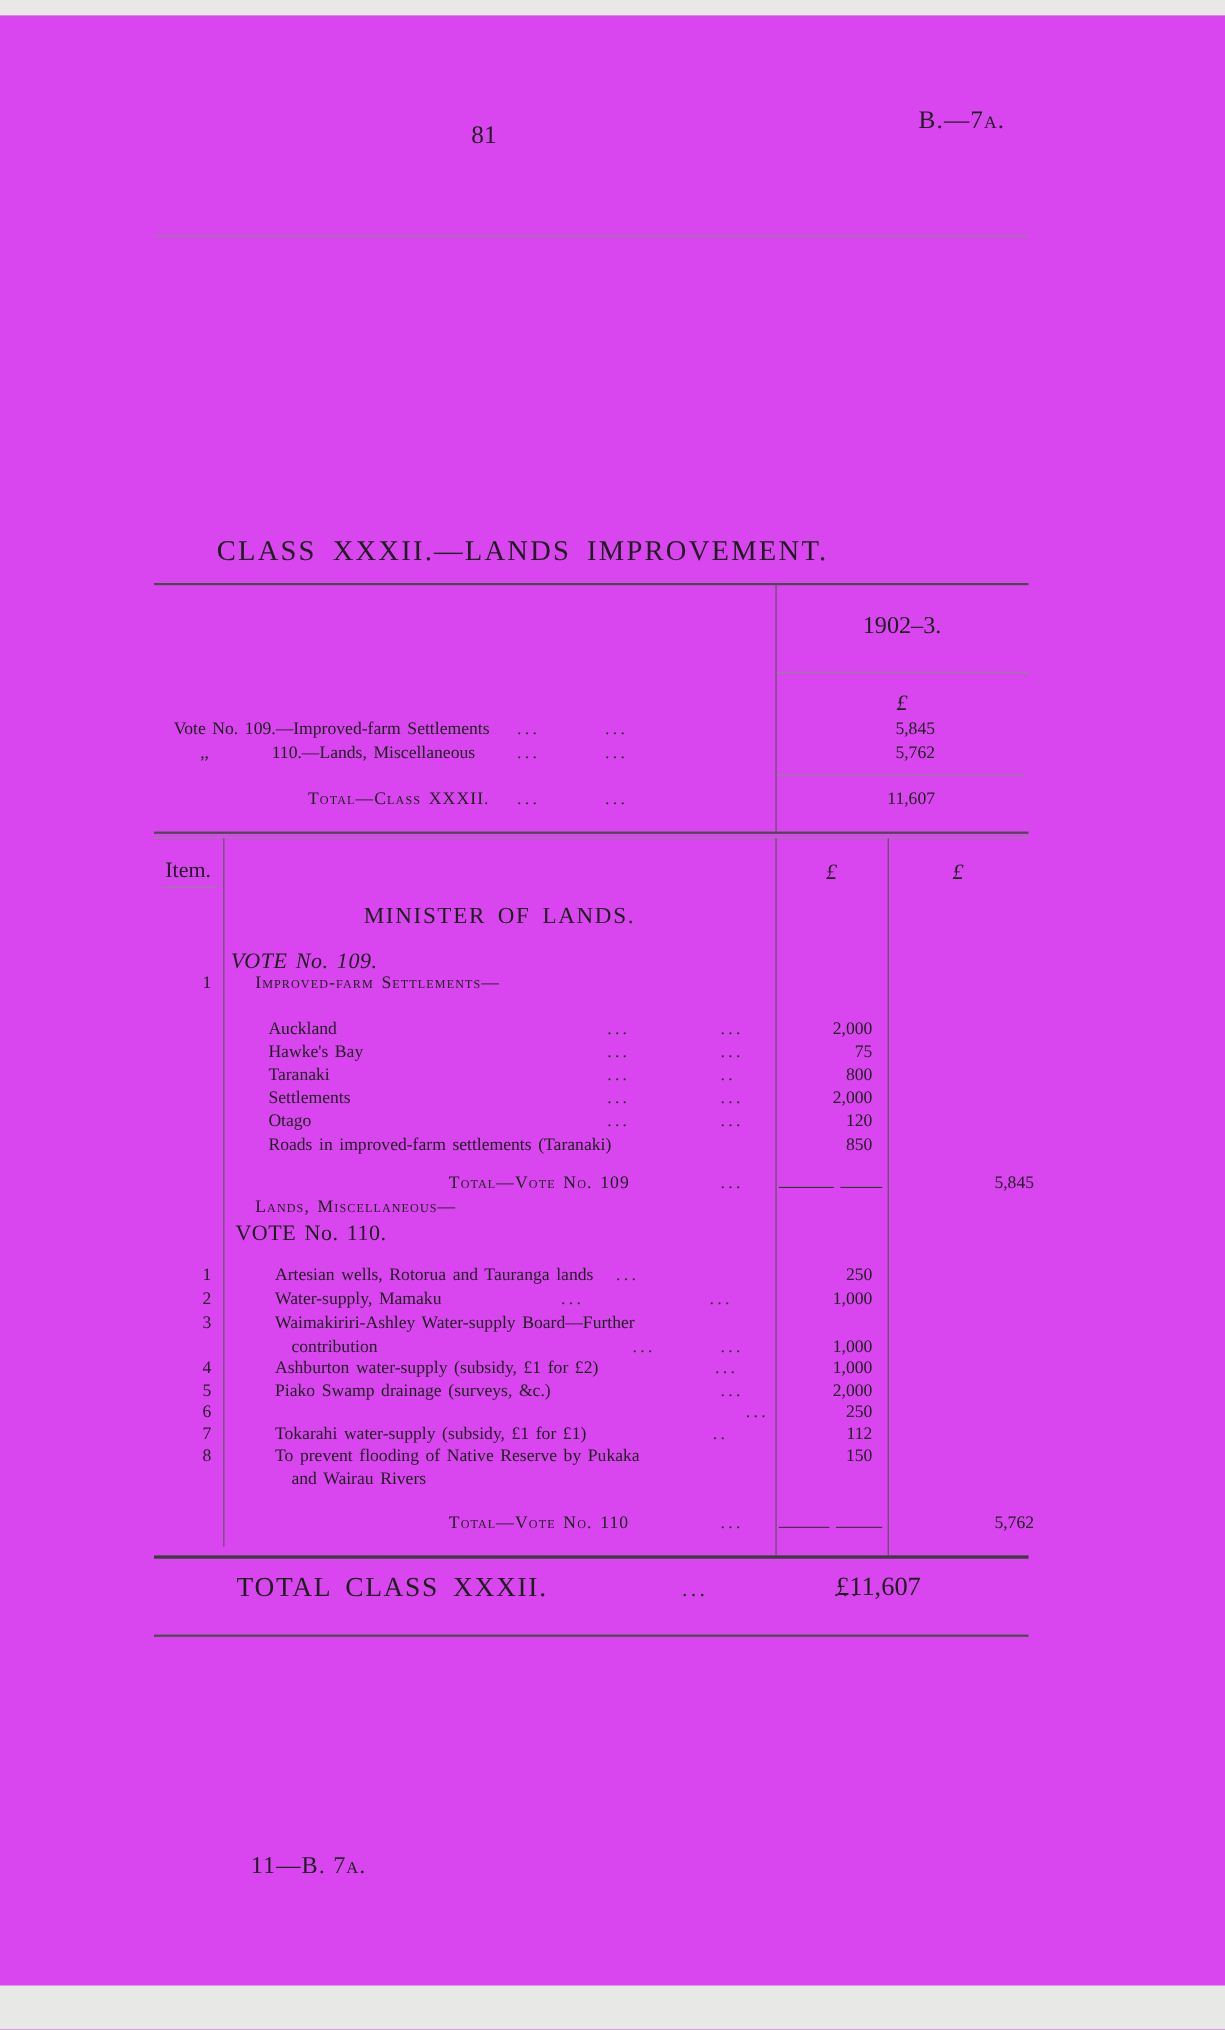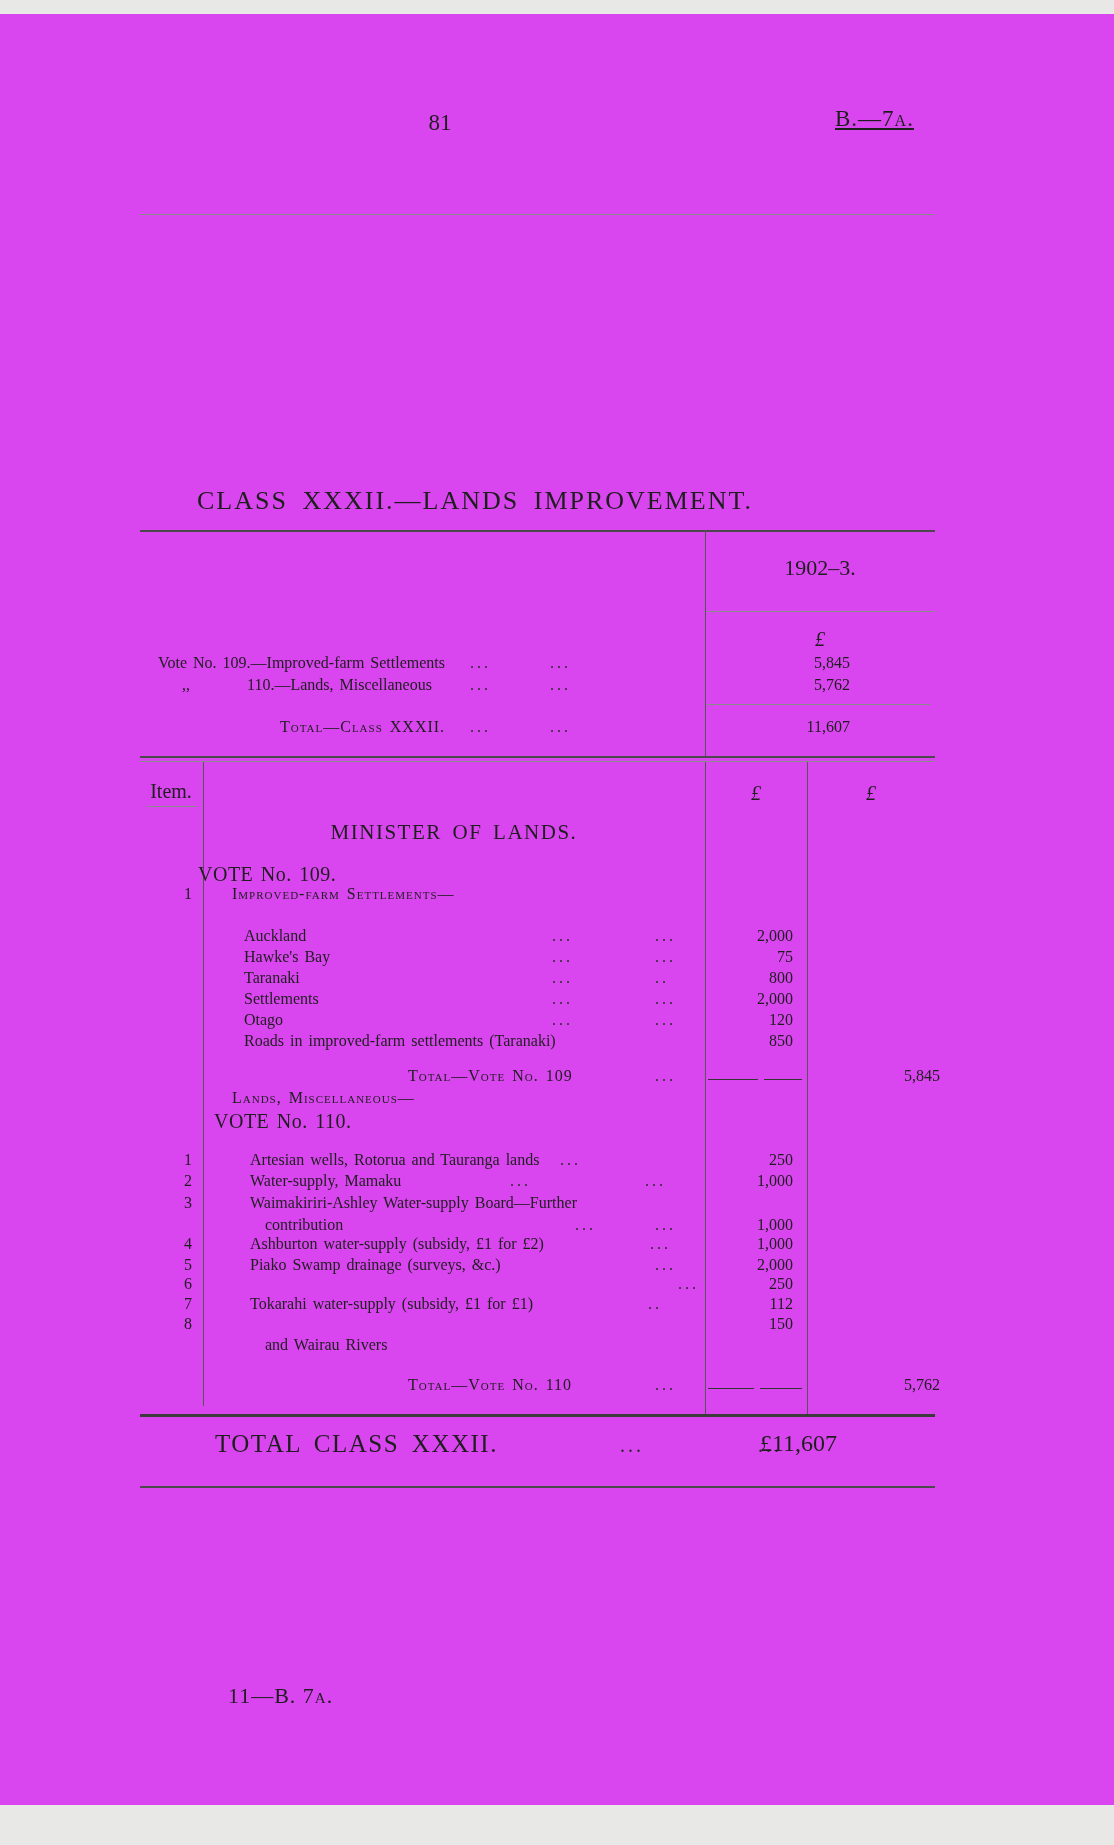--- a/index.html
+++ b/index.html
@@ -36,21 +36,21 @@
   .grouphead{font-variant:small-caps;letter-spacing:1px;}
   .totallbl{font-variant:small-caps;letter-spacing:1px;left:408px;}
   .dash{position:absolute;height:0;border-top:1.6px solid #333;}
 </style>
 </head>
 <body>
 
 <div id="page">
 
   <div class="abs ctr" style="left:140px;top:96px;width:600px;font-size:23px;">81</div>
-  <div class="abs sc" style="left:835px;top:92px;font-size:23px;letter-spacing:1px;text-decoration:underline;">B.—7a.</div>
+  <div class="abs sc" style="left:835px;top:82px;font-size:23px;letter-spacing:1px;">B.—7a.</div>
   <div class="hrule light" style="left:140px;top:200px;width:795px;"></div>
 
   <div class="abs ctr" style="left:140px;top:472px;width:670px;font-size:26px;letter-spacing:2px;word-spacing:6px;">CLASS XXXII.—LANDS IMPROVEMENT.</div>
 
   <div class="hrule" style="left:140px;top:516px;width:795px;"></div>
   <div class="vrule" style="left:705px;top:516px;height:226px;"></div>
 
   <div class="abs ctr" style="left:705px;top:541px;width:230px;font-size:22px;">1902–3.</div>
   <div class="hrule light" style="left:706px;top:597px;width:229px;"></div>
   <div class="abs ctr pound" style="left:705px;top:614px;width:230px;">£</div>
@@ -84,21 +84,21 @@
   <div class="vrule" style="left:807px;top:748px;height:652px;"></div>
 
   <div class="abs ctr" style="left:140px;top:766px;width:62px;font-size:20px;">Item.</div>
   <div class="hrule light" style="left:147px;top:792px;width:50px;"></div>
   <div class="abs ctr pound" style="left:705px;top:768px;width:102px;">£</div>
   <div class="abs ctr pound" style="left:807px;top:768px;width:128px;">£</div>
 
   <div class="abs ctr" style="left:203px;top:806px;width:502px;font-size:21px;letter-spacing:1.5px;word-spacing:4px;">MINISTER OF LANDS.</div>
 
   <div class="row votehead" style="top:849px;">
-    <span style="left:198px;">VOTE No. 109.</span>
+    <span style="left:210px;font-style:italic;">VOTE No. 109.</span>
   </div>
   <div class="row" style="top:871px;">
     <span class="ino">1</span>
     <span class="grouphead" style="left:232px;">Improved-farm Settlements—</span>
   </div>
 
   <div class="row" style="top:913px;">
     <span class="city">Auckland</span>
     <span class="dots" style="left:552px;">...</span>
     <span class="dots" style="left:655px;">...</span>
@@ -189,20 +189,21 @@
     <span class="amt1">250</span>
   </div>
   <div class="row" style="top:1281px;">
     <span class="ino">7</span>
     <span class="lbl">Tokarahi water-supply (subsidy, £1 for £1)</span>
     <span class="dots" style="left:648px;">..</span>
     <span class="amt1">112</span>
   </div>
   <div class="row" style="top:1301px;">
     <span class="ino">8</span>
+    <span class="lbl">To prevent flooding of Native Reserve by Pukaka</span>
     <span class="amt1">150</span>
   </div>
   <div class="row" style="top:1322px;">
     <span class="lbl2">and Wairau Rivers</span>
   </div>
 
   <div class="row" style="top:1362px;">
     <span class="totallbl">Total—Vote No. 110</span>
     <span class="dots" style="left:655px;">...</span>
     <span class="amt2">5,762</span>

